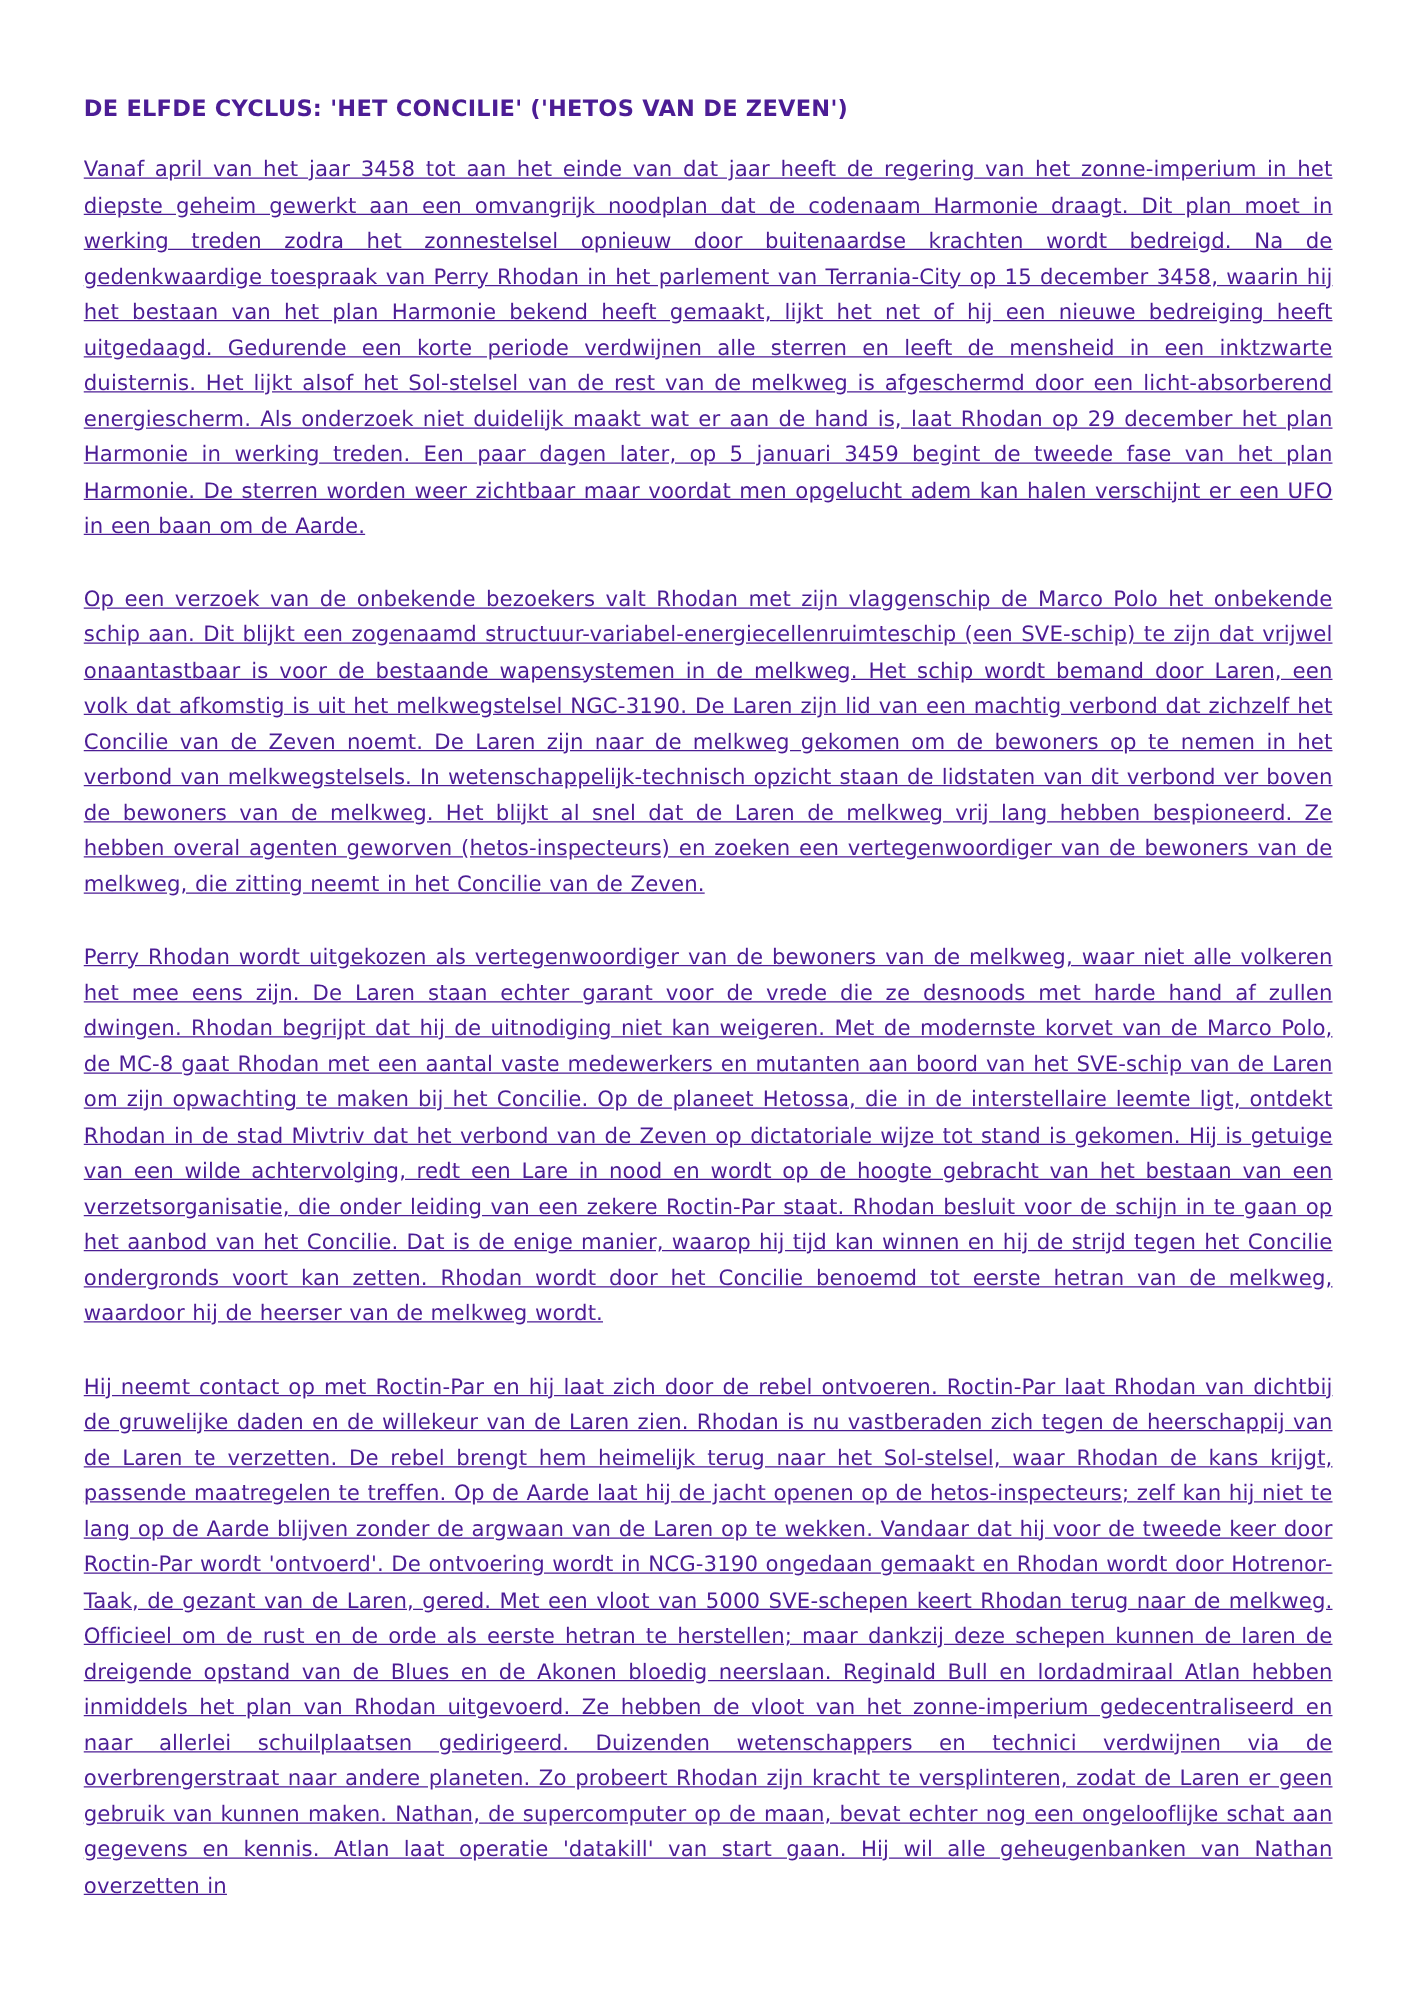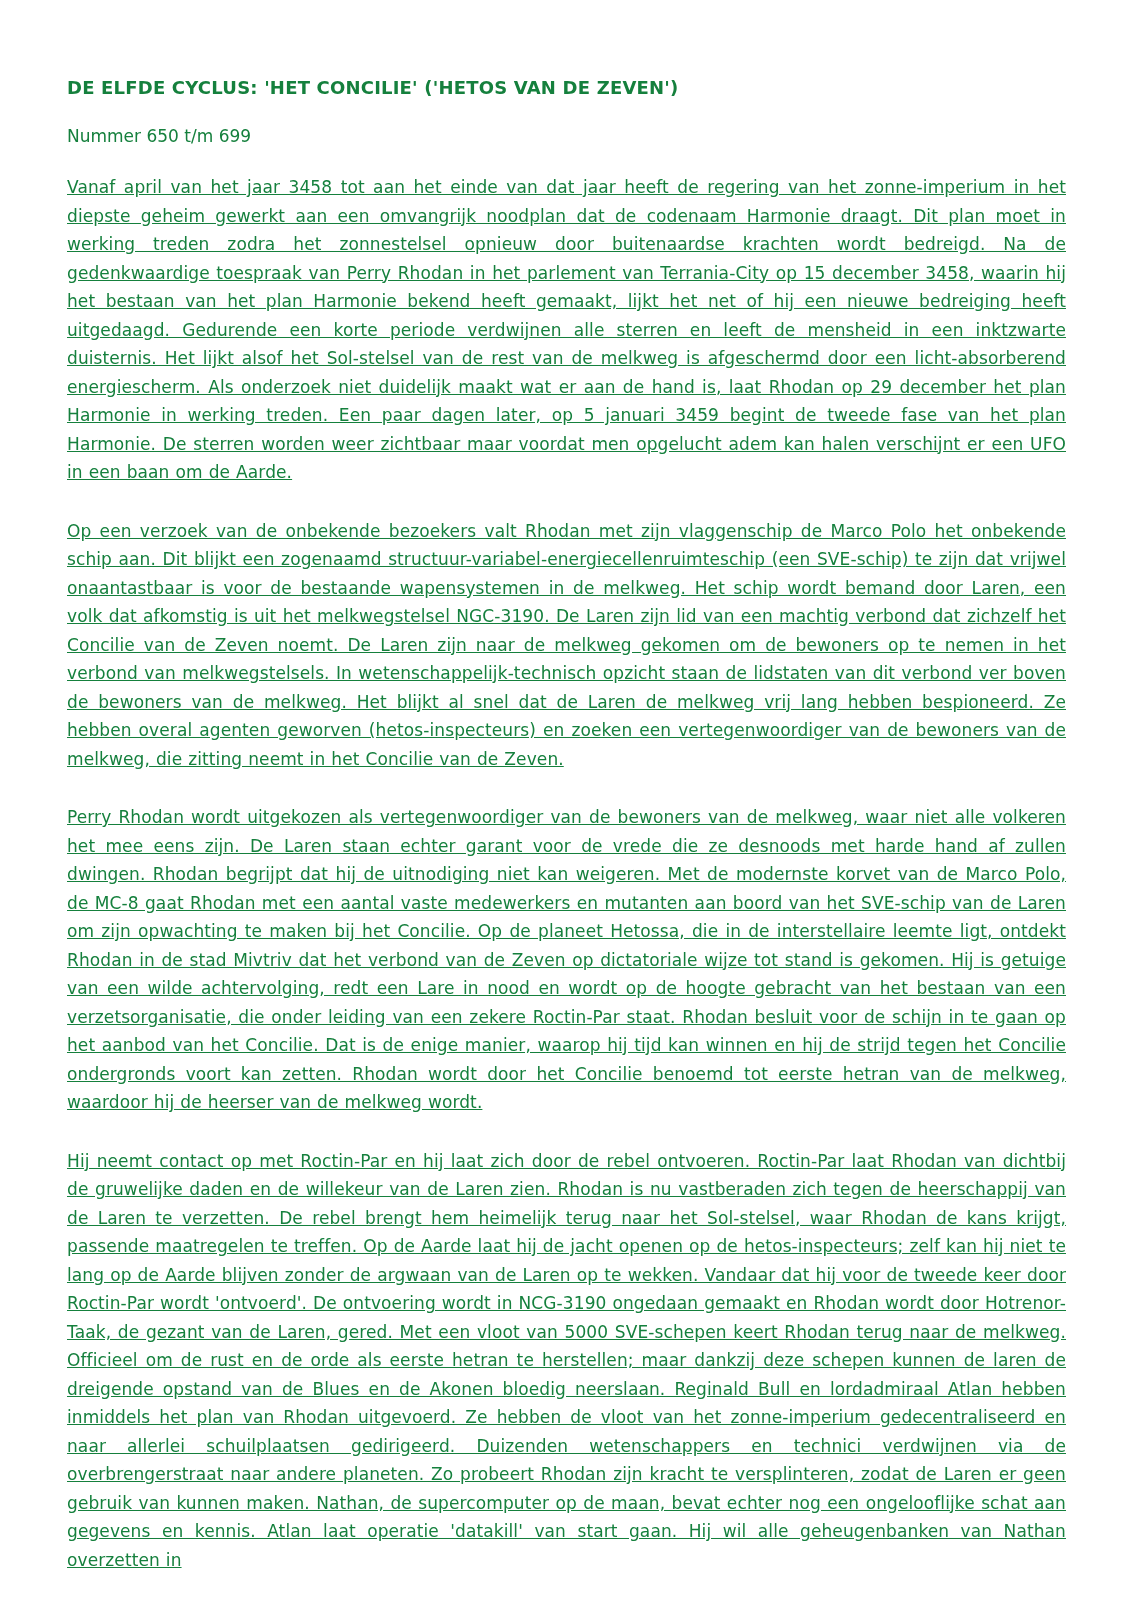--- a/index.html
+++ b/index.html
@@ -11,21 +11,21 @@
     width: 1132px;
     height: 1600px;
     overflow: hidden;
   }
   .page {
     box-sizing: border-box;
     width: 1132px;
     height: 1600px;
     padding: 73px 66px 30px 67px;
     background: #ffffff;
-    color: #15803d;
+    color: #4c1d95;
     font-family: "DejaVu Sans", "Liberation Sans", sans-serif;
     font-size: 17px;
     line-height: 28.5px;
     overflow: hidden;
   }
   .doc-title {
     font-size: 18px;
     font-weight: bold;
     line-height: 29px;
     margin: 0 0 20px 0;
@@ -43,21 +43,20 @@
     word-spacing: 0.5px;
     text-decoration: underline;
   }
 </style>
 </head>
 <body>
 
 <div class="page">
   <h1 class="doc-title">DE ELFDE CYCLUS: 'HET CONCILIE' ('HETOS VAN DE ZEVEN')</h1>
 
-  <p class="meta-line">Nummer 650 t/m 699</p>
 
 
   <p class="body-par">Vanaf april van het jaar 3458 tot aan het einde van dat jaar heeft de regering van het zonne-imperium in het diepste geheim gewerkt aan een omvangrijk noodplan dat de codenaam Harmonie draagt. Dit plan moet in werking treden zodra het zonnestelsel opnieuw door buitenaardse krachten wordt bedreigd. Na de gedenkwaardige toespraak van Perry Rhodan in het parlement van Terrania-City op 15 december 3458, waarin hij het bestaan van het plan Harmonie bekend heeft gemaakt, lijkt het net of hij een nieuwe bedreiging heeft uitgedaagd. Gedurende een korte periode verdwijnen alle sterren en leeft de mensheid in een inktzwarte duisternis. Het lijkt alsof het Sol-stelsel van de rest van de melkweg is afgeschermd door een licht-absorberend energiescherm. Als onderzoek niet duidelijk maakt wat er aan de hand is, laat Rhodan op 29 december het plan Harmonie in werking treden. Een paar dagen later, op 5 januari 3459 begint de tweede fase van het plan Harmonie. De sterren worden weer zichtbaar maar voordat men opgelucht adem kan halen verschijnt er een UFO in een baan om de Aarde.</p>
 
   <p class="body-par">Op een verzoek van de onbekende bezoekers valt Rhodan met zijn vlaggenschip de Marco Polo het onbekende schip aan. Dit blijkt een zogenaamd structuur-variabel-energiecellenruimteschip (een SVE-schip) te zijn dat vrijwel onaantastbaar is voor de bestaande wapensystemen in de melkweg. Het schip wordt bemand door Laren, een volk dat afkomstig is uit het melkwegstelsel NGC-3190. De Laren zijn lid van een machtig verbond dat zichzelf het Concilie van de Zeven noemt. De Laren zijn naar de melkweg gekomen om de bewoners op te nemen in het verbond van melkwegstelsels. In wetenschappelijk-technisch opzicht staan de lidstaten van dit verbond ver boven de bewoners van de melkweg. Het blijkt al snel dat de Laren de melkweg vrij lang hebben bespioneerd. Ze hebben overal agenten geworven (hetos-inspecteurs) en zoeken een vertegenwoordiger van de bewoners van de melkweg, die zitting neemt in het Concilie van de Zeven.</p>
 
   <p class="body-par">Perry Rhodan wordt uitgekozen als vertegenwoordiger van de bewoners van de melkweg, waar niet alle volkeren het mee eens zijn. De Laren staan echter garant voor de vrede die ze desnoods met harde hand af zullen dwingen. Rhodan begrijpt dat hij de uitnodiging niet kan weigeren. Met de modernste korvet van de Marco Polo, de MC-8 gaat Rhodan met een aantal vaste medewerkers en mutanten aan boord van het SVE-schip van de Laren om zijn opwachting te maken bij het Concilie. Op de planeet Hetossa, die in de interstellaire leemte ligt, ontdekt Rhodan in de stad Mivtriv dat het verbond van de Zeven op dictatoriale wijze tot stand is gekomen. Hij is getuige van een wilde achtervolging, redt een Lare in nood en wordt op de hoogte gebracht van het bestaan van een verzetsorganisatie, die onder leiding van een zekere Roctin-Par staat. Rhodan besluit voor de schijn in te gaan op het aanbod van het Concilie. Dat is de enige manier, waarop hij tijd kan winnen en hij de strijd tegen het Concilie ondergronds voort kan zetten. Rhodan wordt door het Concilie benoemd tot eerste hetran van de melkweg, waardoor hij de heerser van de melkweg wordt.</p>
 
   <p class="body-par">Hij neemt contact op met Roctin-Par en hij laat zich door de rebel ontvoeren. Roctin-Par laat Rhodan van dichtbij de gruwelijke daden en de willekeur van de Laren zien. Rhodan is nu vastberaden zich tegen de heerschappij van de Laren te verzetten. De rebel brengt hem heimelijk terug naar het Sol-stelsel, waar Rhodan de kans krijgt, passende maatregelen te treffen. Op de Aarde laat hij de jacht openen op de hetos-inspecteurs; zelf kan hij niet te lang op de Aarde blijven zonder de argwaan van de Laren op te wekken. Vandaar dat hij voor de tweede keer door Roctin-Par wordt 'ontvoerd'. De ontvoering wordt in NCG-3190 ongedaan gemaakt en Rhodan wordt door Hotrenor-Taak, de gezant van de Laren, gered. Met een vloot van 5000 SVE-schepen keert Rhodan terug naar de melkweg. Officieel om de rust en de orde als eerste hetran te herstellen; maar dankzij deze schepen kunnen de laren de dreigende opstand van de Blues en de Akonen bloedig neerslaan. Reginald Bull en lordadmiraal Atlan hebben inmiddels het plan van Rhodan uitgevoerd. Ze hebben de vloot van het zonne-imperium gedecentraliseerd en naar allerlei schuilplaatsen gedirigeerd. Duizenden wetenschappers en technici verdwijnen via de overbrengerstraat naar andere planeten. Zo probeert Rhodan zijn kracht te versplinteren, zodat de Laren er geen gebruik van kunnen maken. Nathan, de supercomputer op de maan, bevat echter nog een ongelooflijke schat aan gegevens en kennis. Atlan laat operatie 'datakill' van start gaan. Hij wil alle geheugenbanken van Nathan overzetten in</p>
 </div>

